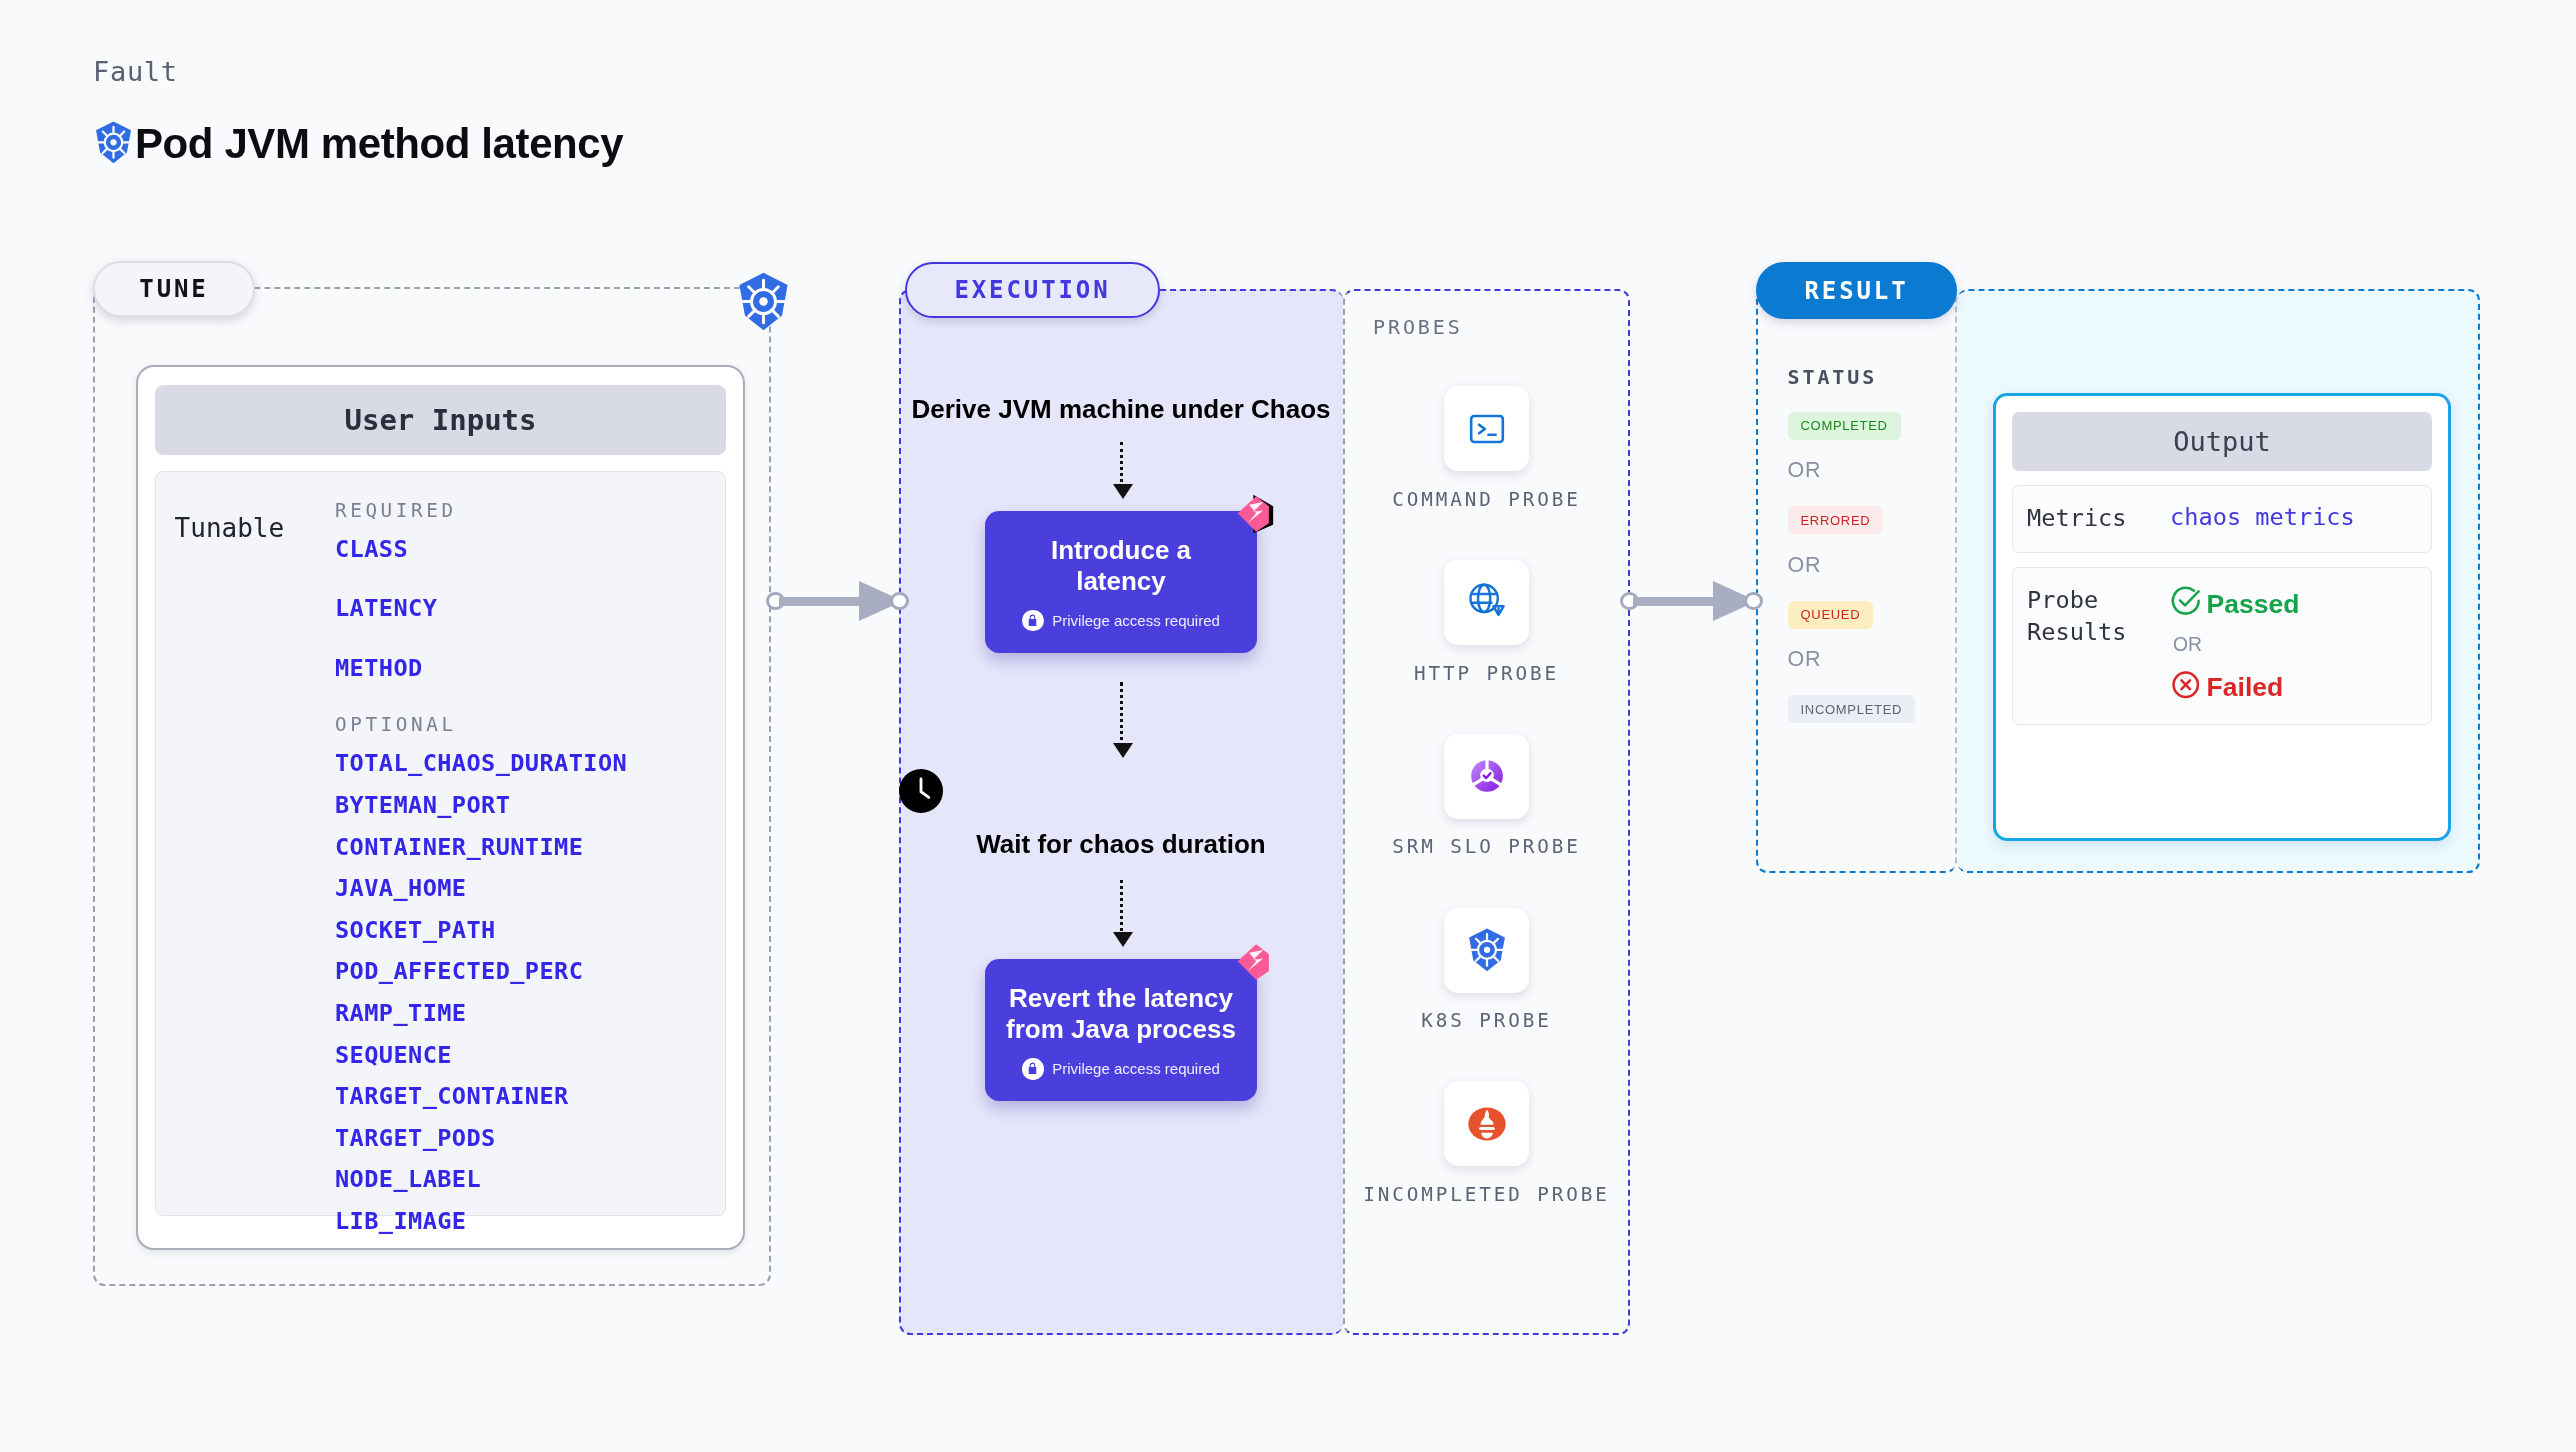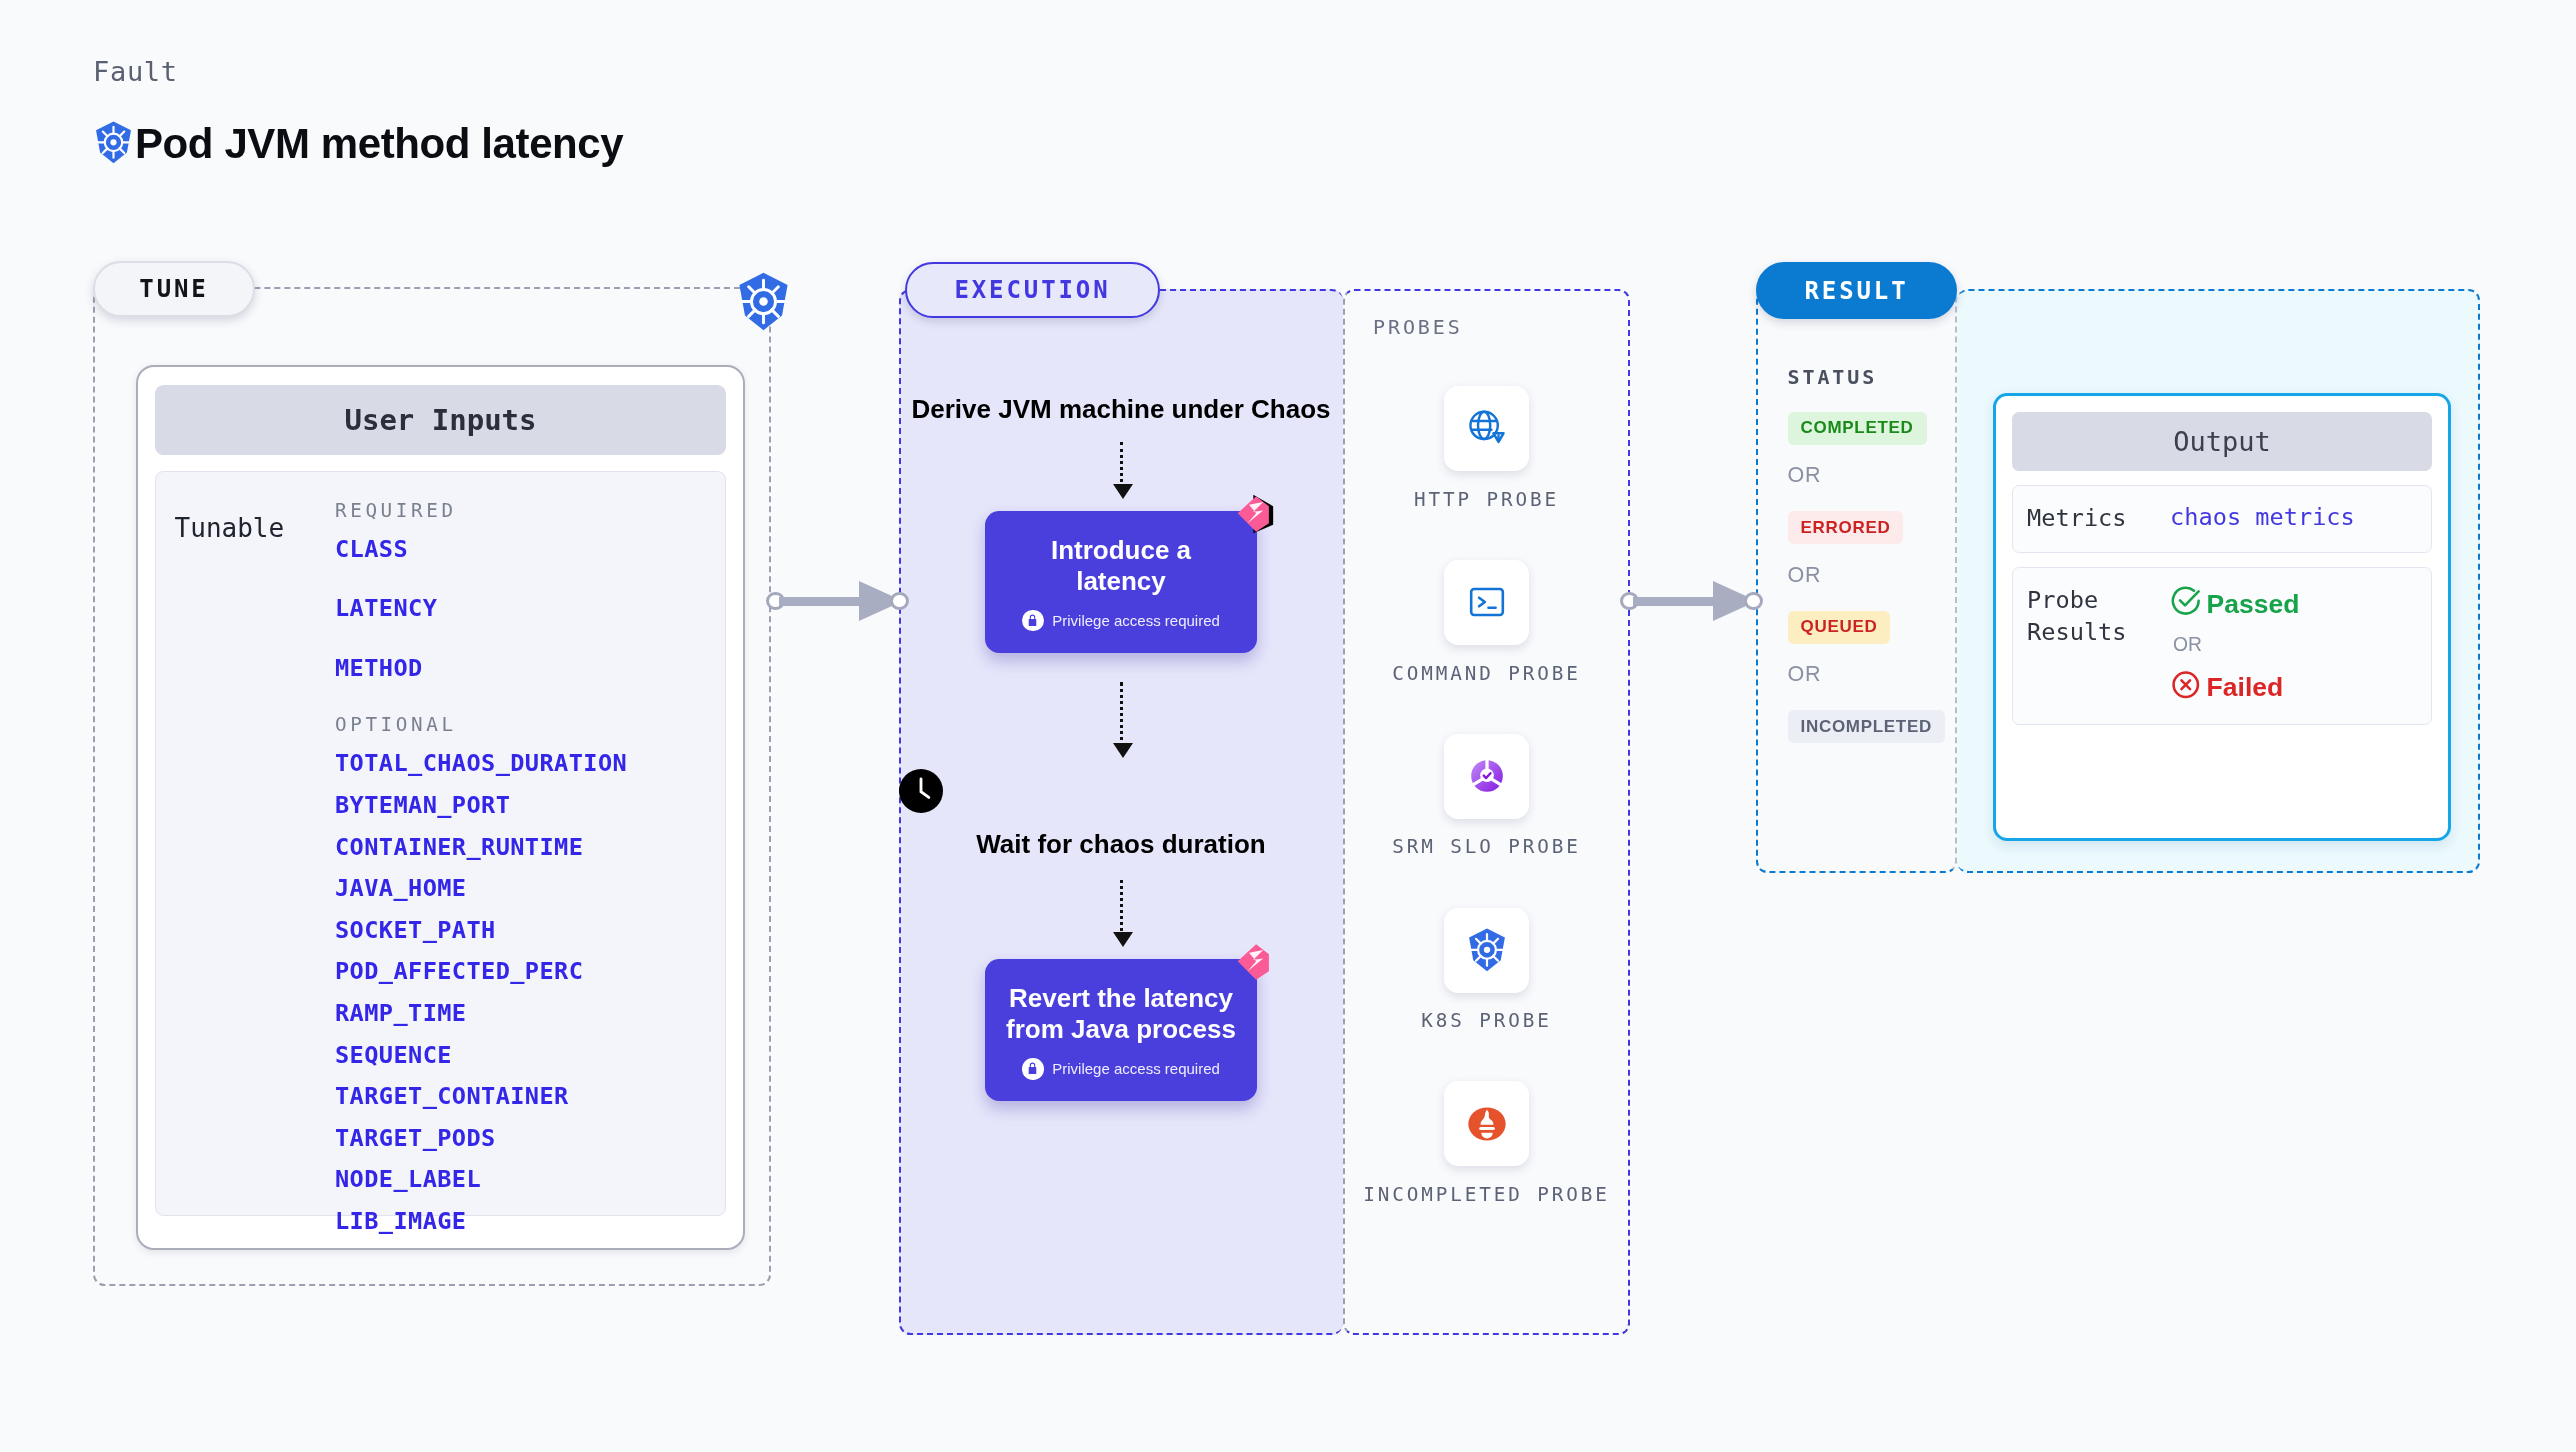--- a/index.html
+++ b/index.html
@@ -155,21 +155,21 @@
   }
 
   
   .result-col { position: absolute; left: 1756px; top: 289px; width: 201px; z-index: 10; }
   .status-title {
     margin: 76px 0 0 31.5px; font-family: "DejaVu Sans Mono", monospace;
     font-size: 20px; color: #4b5060; letter-spacing: 2.9px; font-weight: 700;
   }
   .status-badge {
     margin: 23px 0 0 31.5px; display: inline-block; padding: 6.4px 13px; border-radius: 5.7px;
-    font-size: 17px; font-weight: 700; letter-spacing: 0.7px;
+    font-size: 13px; font-weight: 400; letter-spacing: 0.7px;
   }
   .or-text { margin: 18.6px 0 0 31.5px; font-size: 21.5px; color: #8b91a2; letter-spacing: 0.7px; }
 
   
   .output-card {
     position: absolute; left: 1993px; top: 393px; width: 458px; height: 448px;
     background: #ffffff; border: 3.6px solid #16a6e8; border-radius: 14.3px;
     box-shadow: 0 4.3px 11.5px rgba(20,100,150,.13);
   }
   .output-head {
@@ -332,40 +332,40 @@
         <span>Privilege access required</span>
       </div>
     </div>
   </div>
 
   <div class="probes-col">
     <div class="probes-title">PROBES</div>
 
     <div class="probe">
       <div class="probe-tile">
+        <svg width="46" height="46" viewBox="0 0 64 64" fill="none" stroke="#1473d6" stroke-width="3.6" stroke-linecap="round" stroke-linejoin="round">
+          <rect x="10" y="14" width="44" height="36" rx="4"></rect>
+          <path d="M21 26l8 6-8 6M34 40h10"></path>
+        </svg>
+      </div>
+      <div class="probe-label">COMMAND PROBE</div>
+    </div>
+
+    <div class="probe">
+      <div class="probe-tile">
         <svg width="46" height="46" viewBox="0 0 64 64" fill="none" stroke="#1473d6" stroke-width="3.4">
           <circle cx="28" cy="27" r="19"></circle>
           <ellipse cx="28" cy="27" rx="8.5" ry="19"></ellipse>
           <path d="M9.5 21h37M9.5 33h30"></path>
           <path d="M41 38 L55 38 L48 50 Z" fill="#fff" stroke="#1473d6" stroke-width="3.4" stroke-linejoin="round"></path>
           <path d="M48 41v4" stroke-linecap="round"></path>
           <circle cx="48" cy="47.5" r="1.2" fill="#1473d6" stroke="none"></circle>
         </svg>
       </div>
       <div class="probe-label">HTTP PROBE</div>
-    </div>
-
-    <div class="probe">
-      <div class="probe-tile">
-        <svg width="46" height="46" viewBox="0 0 64 64" fill="none" stroke="#1473d6" stroke-width="3.6" stroke-linecap="round" stroke-linejoin="round">
-          <rect x="10" y="14" width="44" height="36" rx="4"></rect>
-          <path d="M21 26l8 6-8 6M34 40h10"></path>
-        </svg>
-      </div>
-      <div class="probe-label">COMMAND PROBE</div>
     </div>
 
     <div class="probe">
       <div class="probe-tile">
         <svg width="46" height="46" viewBox="0 0 64 64">
           <defs>
             <linearGradient id="srmg" x1="0" y1="0" x2="1" y2="1">
               <stop offset="0" stop-color="#c08cf8"></stop>
                 <stop offset="1" stop-color="#8617e0"></stop>
             </linearGradient>

